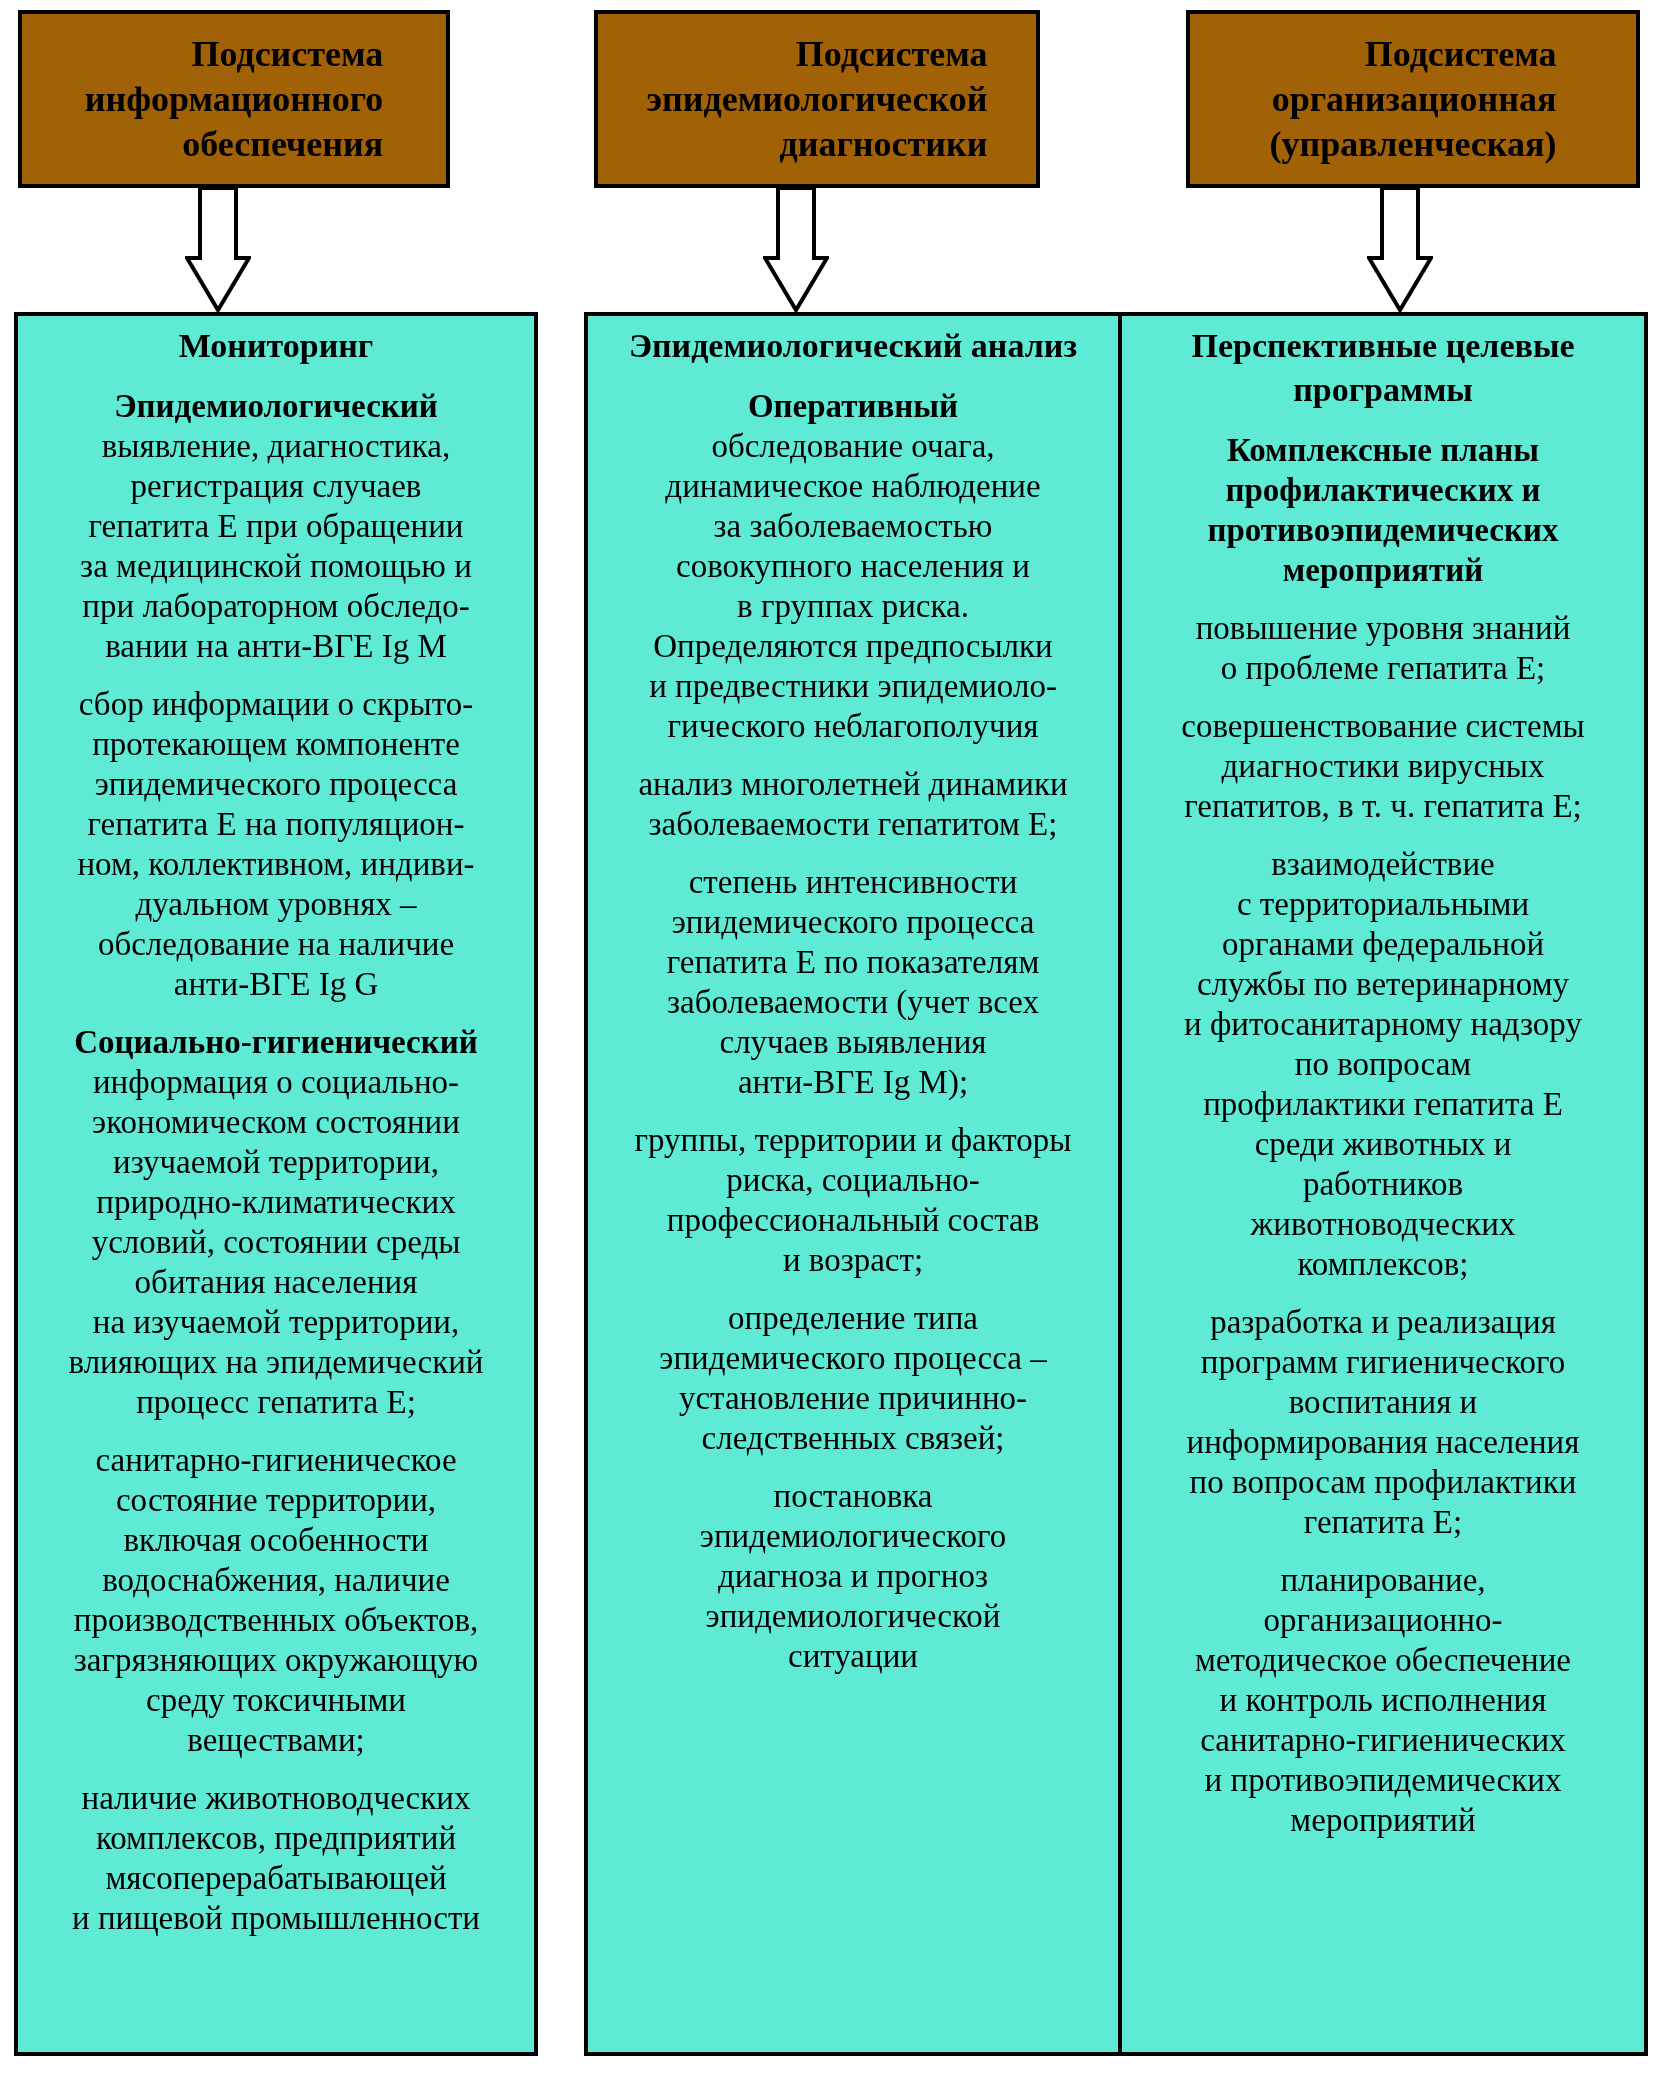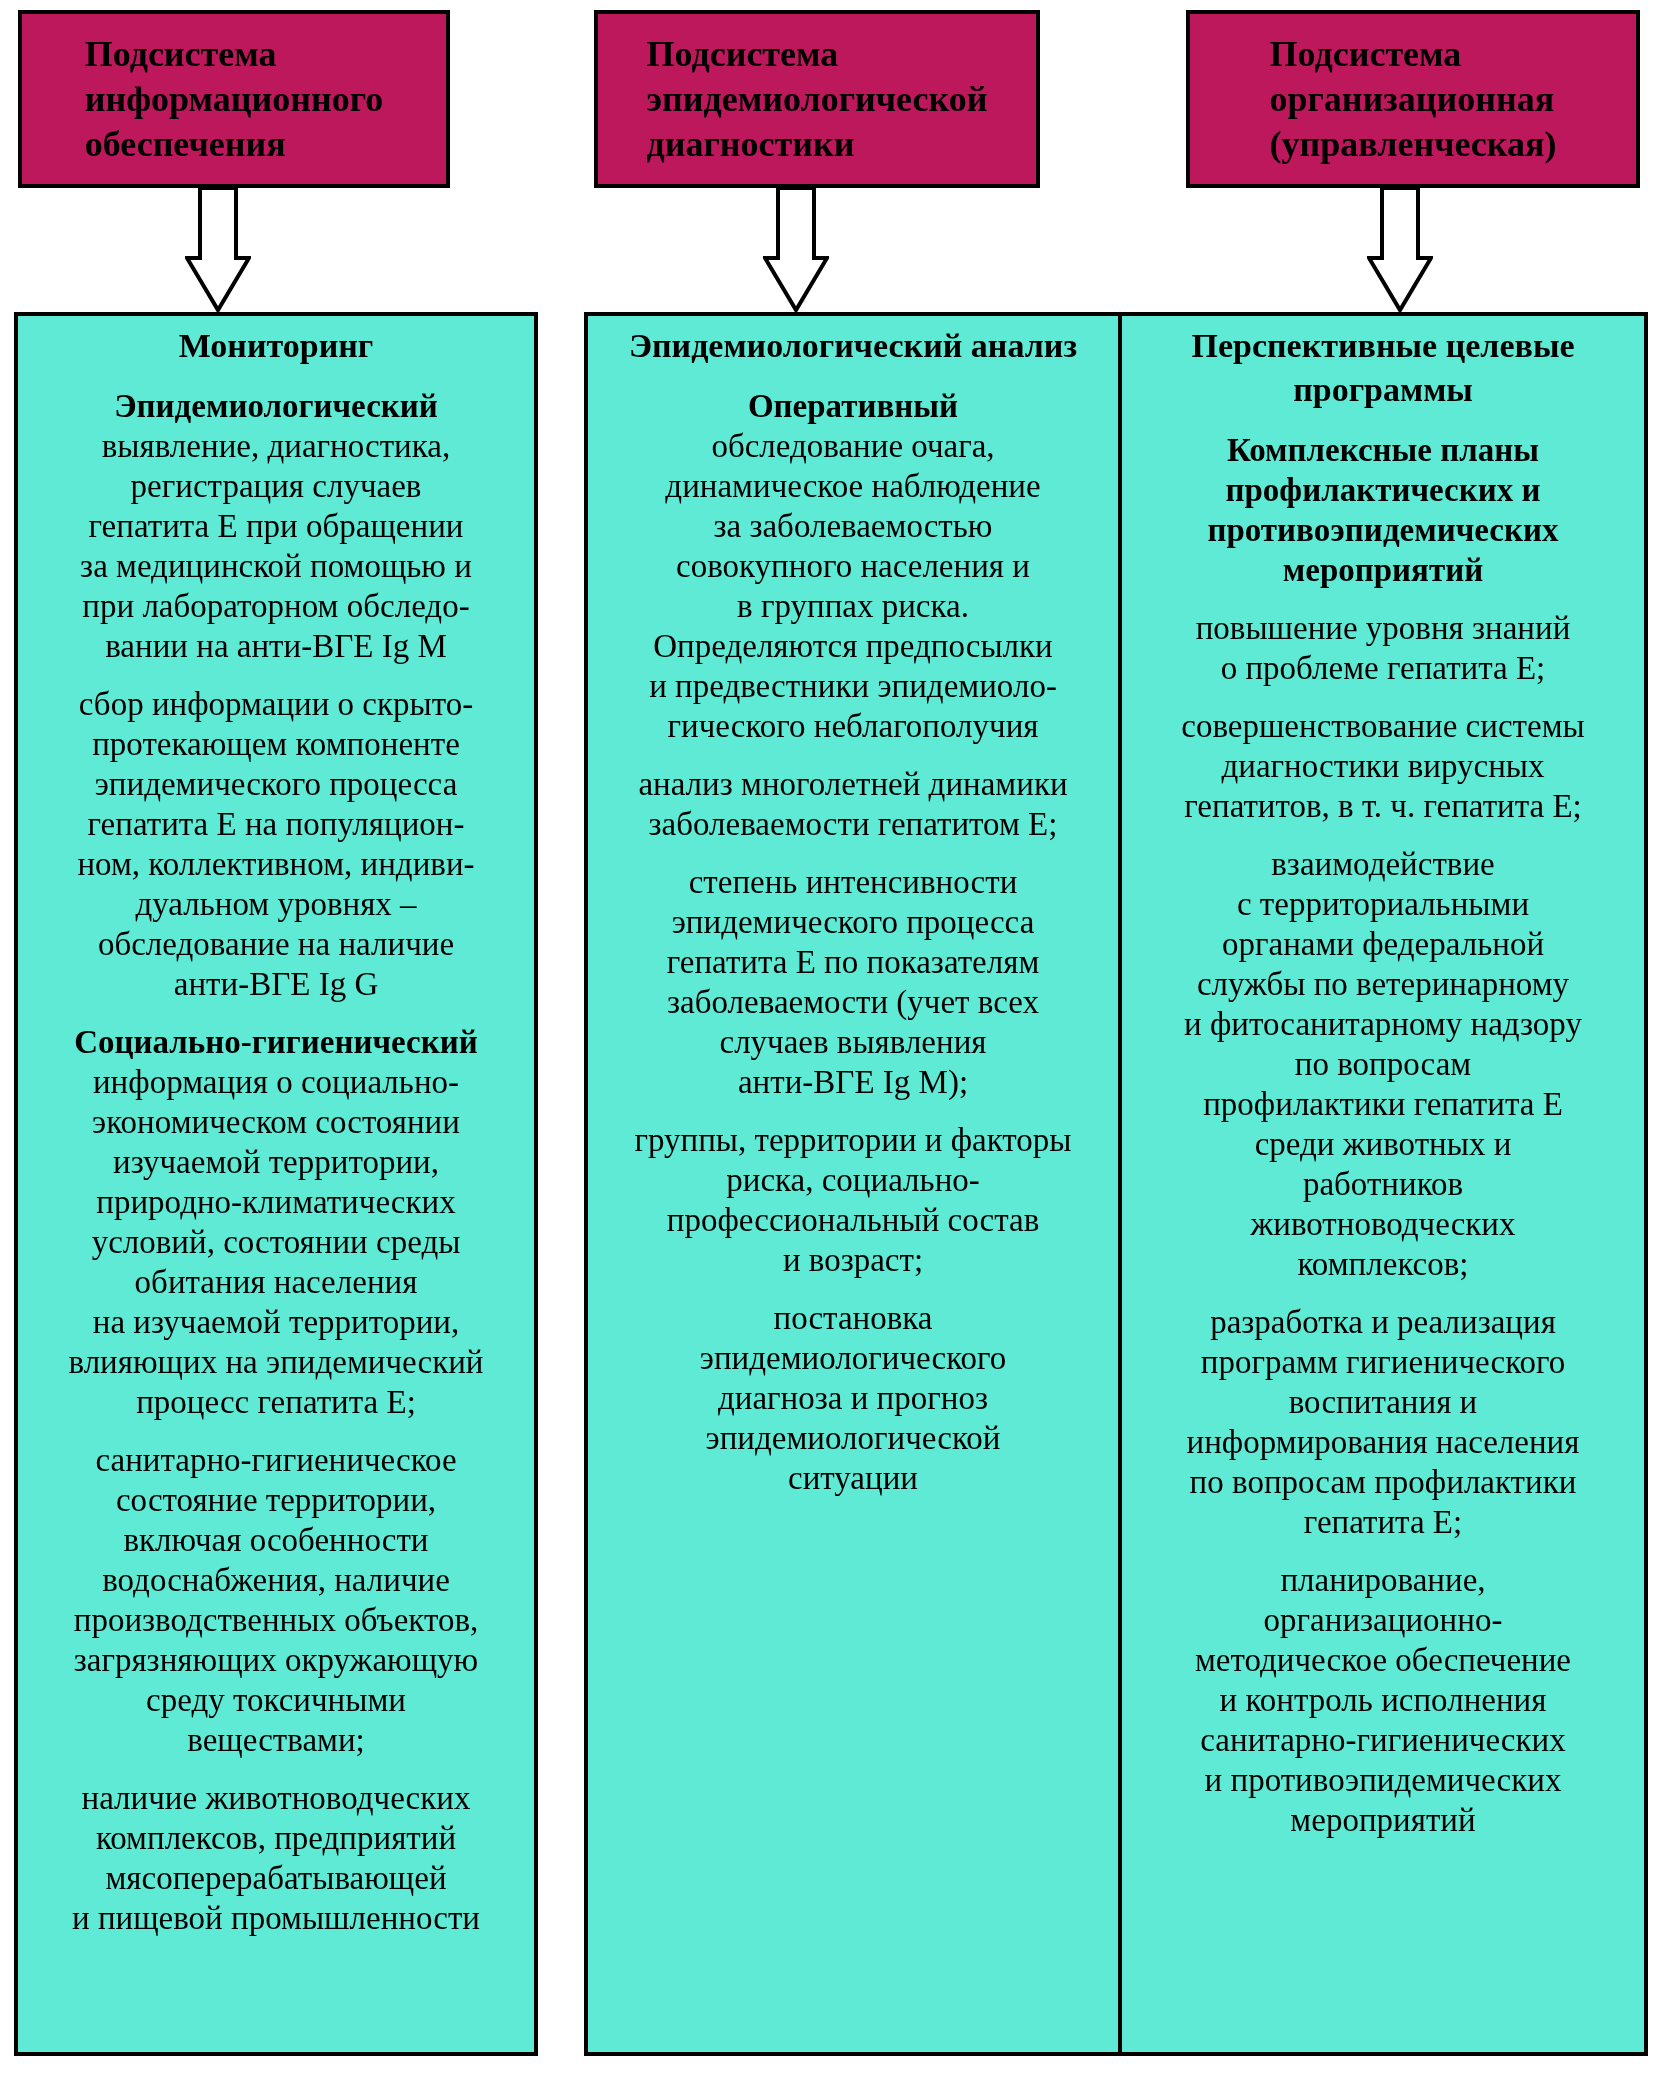--- a/index.html
+++ b/index.html
@@ -14,26 +14,26 @@
     background: #ffffff;
     color: #000000;
     font-family: "Liberation Serif", "DejaVu Serif", serif;
     overflow: hidden;
   }
   .header-box {
     position: absolute;
     top: 10px;
     height: 178px;
     border: 4px solid #000000;
-    background: #be185d;
+    background: #a16207;
     box-sizing: border-box;
     display: flex;
     align-items: center;
     justify-content: center;
-    text-align: left;
+    text-align: right;
     z-index: 2;
   }
   .header-label {
     font-weight: bold;
     font-size: 36px;
     line-height: 45px;
     white-space: pre-line;
   }
   .arrow-icon {
     position: absolute;
@@ -170,20 +170,26 @@
 случаев выявления
 анти-ВГЕ Ig M);</div>
     </div>
     <div class="section">
       <div class="section-text">группы, территории и факторы
 риска, социально-
 профессиональный состав
 и возраст;</div>
     </div>
     <div class="section">
+      <div class="section-text">определение типа
+эпидемического процесса –
+установление причинно-
+следственных связей;</div>
+    </div>
+    <div class="section">
       <div class="section-text">постановка
 эпидемиологического
 диагноза и прогноз
 эпидемиологической
 ситуации</div>
     </div>
   </div>
 
   <div class="header-box" style="left:1186px; width:454px;">
     <div class="header-label">Подсистема

